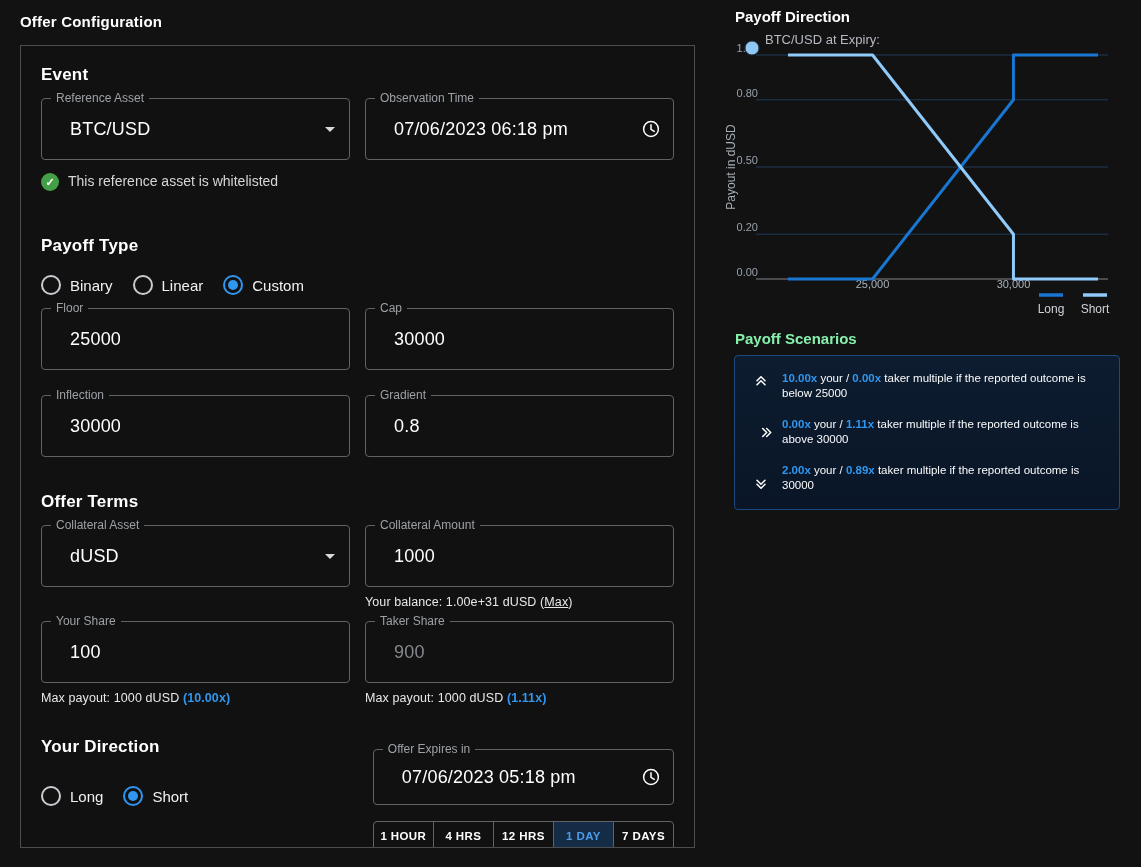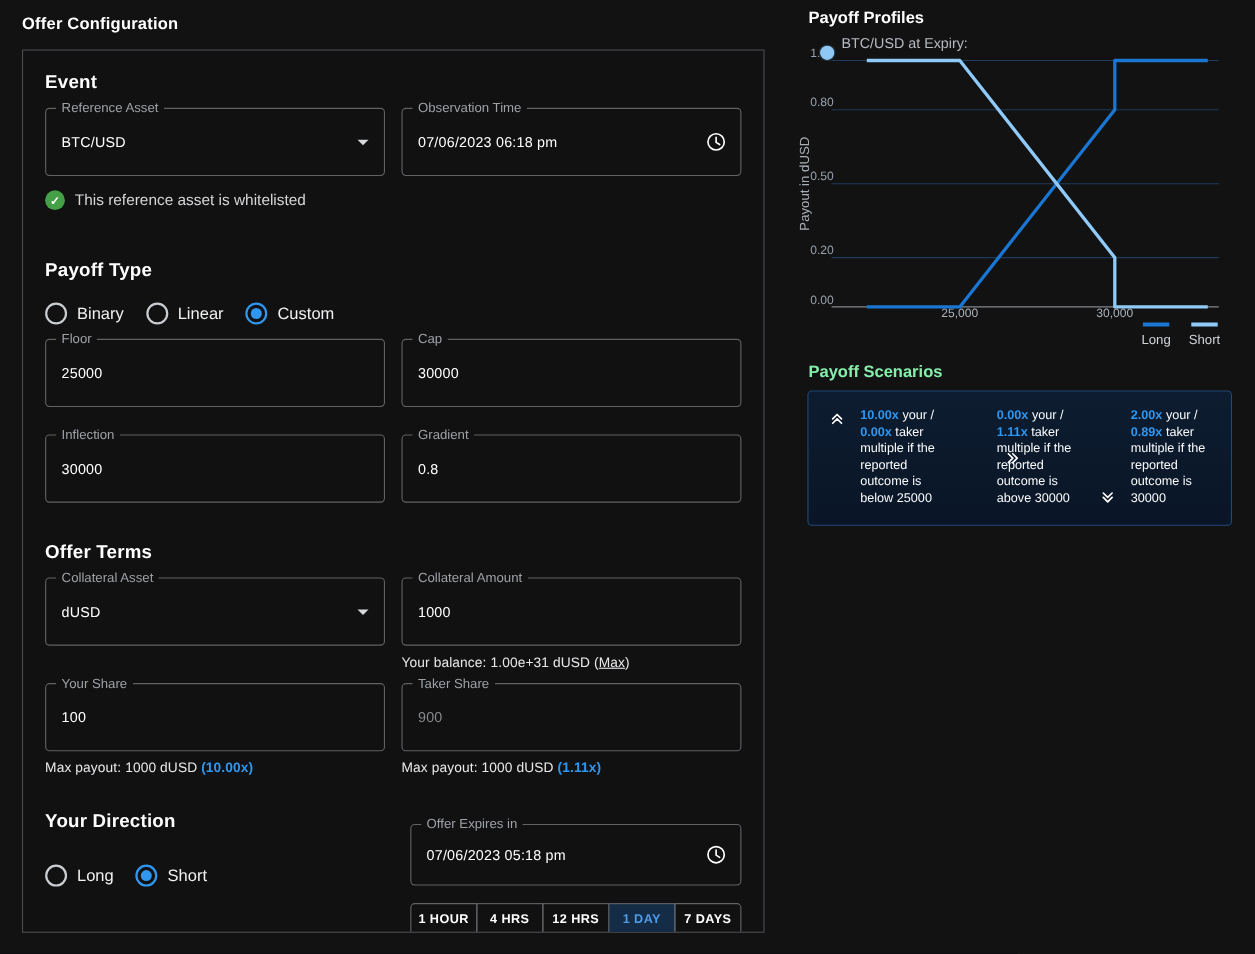--- a/index.html
+++ b/index.html
@@ -15,21 +15,21 @@
   .panel{position:absolute;left:20px;top:45px;width:675px;height:803px;border:1px solid var(--panel-border);
          background:var(--panel-bg);padding:19px 20px;overflow:hidden}
   .sec{font-size:17px;font-weight:700;color:#fff;height:20px;letter-spacing:.2px}
   .frow{display:grid;grid-template-columns:309px 309px;column-gap:15px;align-items:start}
   .mt13{margin-top:13px}.mt12{margin-top:12px}.mt25{margin-top:25px}.mt35{margin-top:35px}
   .mt43{margin-top:43px}.mt17{margin-top:17px}.mt32{margin-top:32px}
 
   .field{position:relative;height:62px;border:1px solid var(--field-border);border-radius:4px;background:transparent;cursor:text}
   .field.select{cursor:pointer}
   .flabel{position:absolute;top:-8px;left:9px;padding:0 5px;font-size:12px;color:var(--label);background:var(--panel-bg);line-height:14px}
-  .fvalue{position:absolute;left:14px;top:50%;transform:translateY(-50%);font-size:13px;font-weight:500;color:#fff;letter-spacing:.2px}
+  .fvalue{position:absolute;left:28px;top:50%;transform:translateY(-50%);font-size:18px;font-weight:500;color:#fff;letter-spacing:.2px}
   .field.disabled .fvalue{color:#85898d;font-weight:400}
   .caret{position:absolute;right:14px;top:50%;margin-top:-2px;width:0;height:0;
          border-left:5px solid transparent;border-right:5px solid transparent;border-top:5px solid #d7d9db}
   .iconbtn{position:absolute;right:10px;top:50%;transform:translateY(-50%);width:24px;height:24px;
            display:flex;align-items:center;justify-content:center;cursor:pointer;background:none;border:none}
 
   .whitelist{display:flex;align-items:flex-start;gap:9px;height:20px}
   .check-circle{width:18px;height:18px;border-radius:50%;background:var(--success);color:#fff;
                 display:flex;align-items:center;justify-content:center;font-size:11px;font-weight:700}
   .check-circle::after{content:"\2713"}
@@ -61,21 +61,21 @@
              display:flex;align-items:center;padding-left:3px;cursor:pointer}
   .adv-link{font-size:13px;font-weight:600;color:var(--link)}
 
   .right{position:absolute;left:725px;top:0;width:410px;height:867px}
   .profiles-title{position:absolute;left:10px;top:8px;font-size:15px;font-weight:600;color:#fff}
   .expiry-label{position:absolute;left:40px;top:32px;font-size:13px;color:#b6bac0;z-index:2}
   #payoff-chart{position:absolute;left:0;top:40px}
   .scenarios-title{position:absolute;left:10px;top:330px;font-size:15px;font-weight:700;color:#86efac}
   .scenario-card{position:absolute;left:9px;top:355px;width:386px;border:1px solid #1c4a7c;border-radius:4px;
       background:linear-gradient(180deg,#0d1c30 0%,#0a1627 100%);
-      padding:15px 16px 16px 16px;display:flex;flex-direction:row;gap:16px}
+      padding:15px 16px 16px 16px;display:flex;flex-direction:column;gap:16px}
   .srow{display:flex;gap:11px}
   .sicon{flex:0 0 20px;display:flex;justify-content:center;align-items:flex-start;margin-top:1px;color:#fff}
   .sicon svg{display:block}
   .icon-right{transform:rotate(90deg)}
   .icon-down{transform:rotate(180deg)}
   .stext{font-size:11.5px;line-height:15px;color:#fafbfc;white-space:pre-line}
   .stext .mult{color:var(--accent);font-weight:700}
 </style>
 </head>
 <body>
@@ -221,21 +221,21 @@
       </div>
     </div>
 
     <div class="accordion">
       <span class="adv-link">Advanced Settings</span>
     </div>
 
   </div>
 
   <div class="right">
-    <div class="profiles-title">Payoff Profiles</div>
+    <div class="profiles-title">Payoff Direction</div>
     <div class="expiry-label">BTC/USD at Expiry:</div>
     <svg id="payoff-chart" width="390" height="290">
         <line x1="31" x2="383" y1="239" y2="239" stroke="#82868b" stroke-width="1"></line>
         <text x="33" y="236" text-anchor="end" fill="#97a1ab" font-size="11px" font-family="Liberation Sans, sans-serif">0.00</text>
         <line x1="31" x2="383" y1="194.2" y2="194.2" stroke="#1f3b58" stroke-width="1"></line>
         <text x="33" y="191.2" text-anchor="end" fill="#97a1ab" font-size="11px" font-family="Liberation Sans, sans-serif">0.20</text>
         <line x1="31" x2="383" y1="127" y2="127" stroke="#1f3b58" stroke-width="1"></line>
         <text x="33" y="124" text-anchor="end" fill="#97a1ab" font-size="11px" font-family="Liberation Sans, sans-serif">0.50</text>
         <line x1="31" x2="383" y1="59.79999999999998" y2="59.79999999999998" stroke="#1f3b58" stroke-width="1"></line>
         <text x="33" y="56.79999999999998" text-anchor="end" fill="#97a1ab" font-size="11px" font-family="Liberation Sans, sans-serif">0.80</text>

